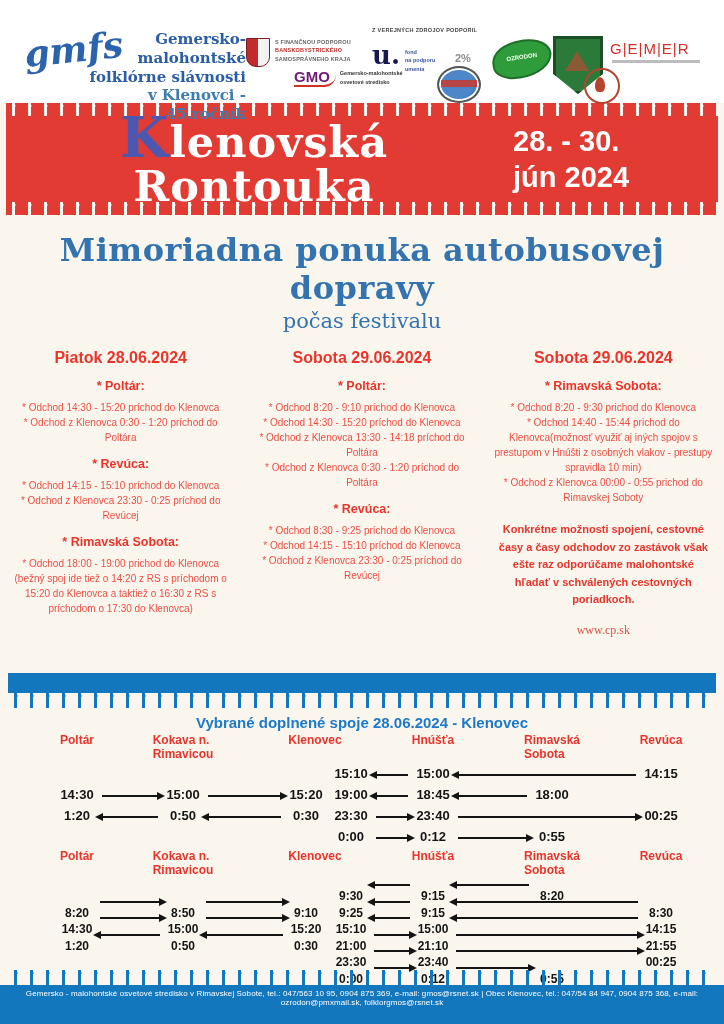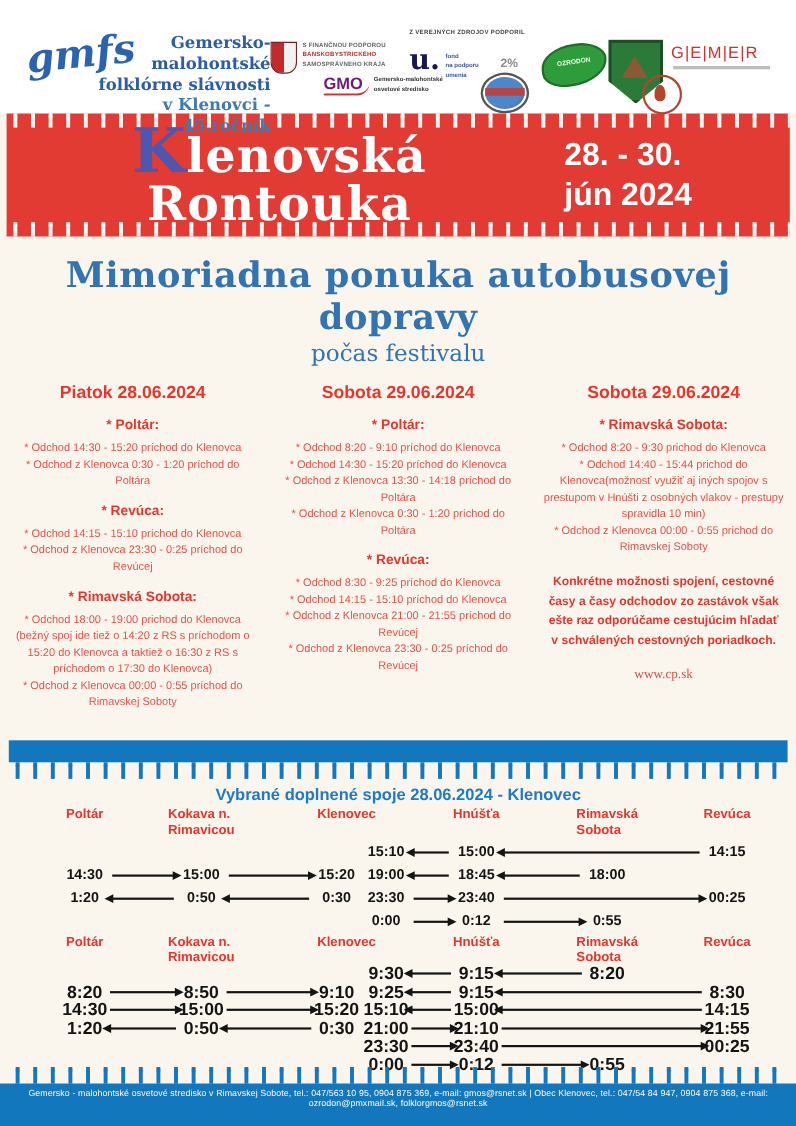--- a/index.html
+++ b/index.html
@@ -87,21 +87,21 @@
   .sched-title{margin:6px 0 2px;text-align:center;color:#1d79c9;font-weight:bold;font-size:15px;}
   .t1 .sched-title{margin-top:2px;}
   .heads{position:relative;height:32px;}
   .t1 .heads{height:28px;}
   .colhead{position:absolute;top:0;transform:translateX(-50%);color:#e8352b;font-weight:bold;
            font-size:12px;white-space:pre-line;line-height:1.2;}
   .rows{position:relative;}
   .srow{position:relative;height:21px;}
   .t1 .srow{height:16.5px;}
   .tm{position:absolute;top:1px;transform:translateX(-50%);color:#141414;font-weight:bold;font-size:13px;}
-  .t1 .tm{font-size:16px;top:0;}
+  .t1 .tm{font-size:12px;top:12px;}
   .arrow{position:absolute;top:9px;height:0;border-top:2.2px solid #141414;}
   .t1 .arrow{top:7px;}
   .arrow.right::after{content:"";position:absolute;right:-7px;top:-5px;width:0;height:0;
       border-top:4px solid transparent;border-bottom:4px solid transparent;border-left:8px solid #141414;}
   .arrow.left::before{content:"";position:absolute;left:-7px;top:-5px;width:0;height:0;
       border-top:4px solid transparent;border-bottom:4px solid transparent;border-right:8px solid #141414;}
 
   
   .bottom-orn{position:absolute;left:8px;right:8px;bottom:39px;}
   .page-footer{position:absolute;left:0;right:0;bottom:0;height:39px;background:#1377be;}
@@ -174,44 +174,42 @@
     <div class="col">
       <div class="col-title">Piatok 28.06.2024</div>
       <div class="sec-h">* Poltár:</div>
       <p class="ln">* Odchod 14:30 - 15:20 príchod do Klenovca</p>
       <p class="ln">* Odchod z Klenovca 0:30 - 1:20 príchod do Poltára</p>
       <div class="sec-h">* Revúca:</div>
       <p class="ln">* Odchod 14:15 - 15:10 príchod do Klenovca</p>
       <p class="ln">* Odchod z Klenovca 23:30 - 0:25 príchod do Revúcej</p>
       <div class="sec-h">* Rimavská Sobota:</div>
       <p class="ln">* Odchod 18:00 - 19:00 prichod do Klenovca (bežný spoj ide tiež o 14:20 z RS s príchodom o 15:20 do Klenovca a taktiež o 16:30 z RS s príchodom o 17:30 do Klenovca)</p>
-      <p class="ln">* Odchod z Klenovca 00:00 - 0:55 príchod do Rimavskej Soboty</p>
     </div>
 
     <div class="col">
       <div class="col-title">Sobota  29.06.2024</div>
       <div class="sec-h">* Poltár:</div>
       <p class="ln">* Odchod 8:20 - 9:10 príchod do Klenovca</p>
       <p class="ln">* Odchod 14:30 - 15:20 príchod do Klenovca</p>
       <p class="ln">* Odchod z Klenovca 13:30 - 14:18 príchod do Poltára</p>
       <p class="ln">* Odchod z Klenovca 0:30 - 1:20 príchod do Poltára</p>
       <div class="sec-h">* Revúca:</div>
       <p class="ln">* Odchod 8:30 - 9:25 príchod do Klenovca</p>
       <p class="ln">* Odchod 14:15 - 15:10 príchod do Klenovca</p>
-      <p class="ln">* Odchod z Klenovca 21:00 - 21:55 príchod do Revúcej</p>
       <p class="ln">* Odchod z Klenovca 23:30 - 0:25 príchod do Revúcej</p>
     </div>
 
     <div class="col">
       <div class="col-title">Sobota  29.06.2024</div>
       <div class="sec-h">* Rimavská Sobota:</div>
       <p class="ln">* Odchod 8:20 - 9:30 prichod do Klenovca</p>
       <p class="ln">* Odchod 14:40 - 15:44 prichod do Klenovca(možnosť využiť aj iných spojov s prestupom v Hnúšti z osobných vlakov - prestupy spravidla 10 min)</p>
       <p class="ln">* Odchod z Klenovca 00:00 - 0:55 prichod do Rimavskej Soboty</p>
-      <p class="note">Konkrétne možnosti spojení, cestovné časy a časy odchodov zo zastávok však ešte raz odporúčame cestujúcim hľadať v schválených cestovných poriadkoch.</p>
+      <p class="note">Konkrétne možnosti spojení, cestovné časy a časy odchodov zo zastávok však ešte raz odporúčame malohontské hľadať v schválených cestovných poriadkoch.</p>
       <p class="website">www.cp.sk</p>
     </div>
 
   </section>
 
   <div class="divider">
     <div class="bar"></div>
     <div class="orn orn-blue"></div>
   </div>
 

